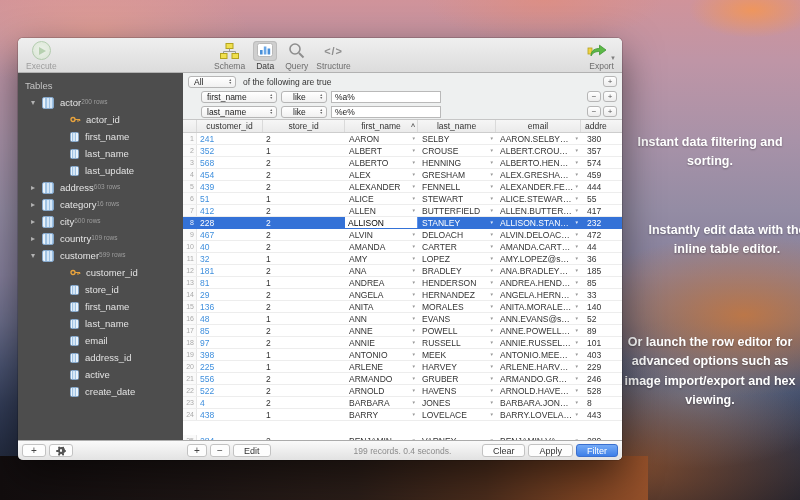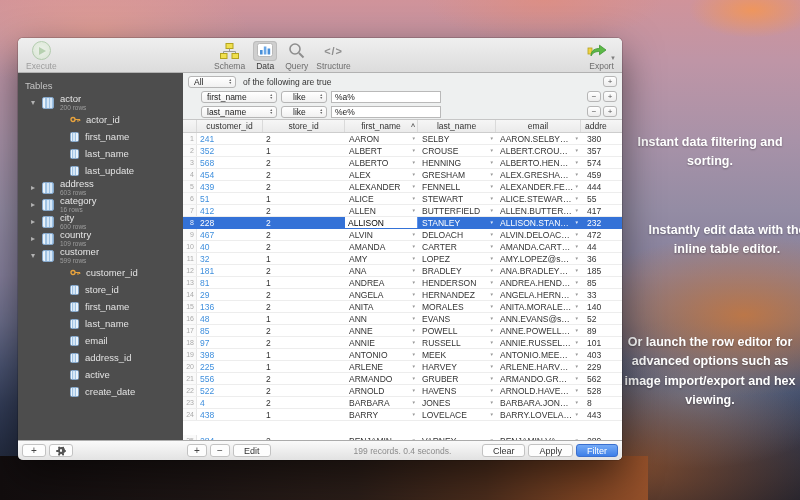--- a/index.html
+++ b/index.html
@@ -44,21 +44,21 @@
   .search-strip{height:17px;background:#f3f3f3;display:flex;align-items:center;justify-content:center;border-bottom:1px solid #3b3b3b;flex:none;}
   .search-field{width:152px;height:12px;background:#fff;border:1px solid #c4c4c4;border-radius:7px;display:flex;align-items:center;justify-content:center;gap:4px;color:#9b9b9b;font-size:9px;}
   .mag{width:5px;height:5px;border:1px solid #9a9a9a;border-radius:50%;position:relative;flex:none;}
   .mag::after{content:"";position:absolute;width:3.5px;height:1.2px;background:#9a9a9a;transform:rotate(45deg);right:-3px;bottom:-1.5px;}
   .tree{flex:1;overflow:hidden;padding-top:5px;}
   .tree-section{height:16px;line-height:16px;color:#c4c4c4;font-size:9.5px;padding-left:7px;}
   .tree-item{height:17px;display:flex;align-items:center;padding-left:13px;color:#e6e6e6;}
   .disc{width:11px;color:#b2b2b2;font-size:8px;flex:none;}
   .tbl-icon{width:12px;height:12px;border-radius:2px;margin-right:6px;flex:none;box-sizing:border-box;border:1px solid #87a9cc;
     background:linear-gradient(90deg,#eaf3fb 0 2px,#9fc3e4 2px 3.5px,#d6e7f7 3.5px 5.5px,#9fc3e4 5.5px 7px,#d6e7f7 7px 9px,#9fc3e4 9px 10.5px,#eaf3fb 10.5px 12px);}
-  .tree-text{display:flex;flex-direction:column;line-height:1;}
+  .tree-text{display:flex;flex-direction:row;line-height:1;}
   .tree-name{font-size:9.5px;}
   .tree-rows{font-size:6.5px;color:#9e9e9e;margin-top:1.5px;}
   .tree-child{height:17px;display:flex;align-items:center;padding-left:52px;color:#e2e2e2;font-size:9.5px;}
   .col-icon{width:9px;height:10px;margin-right:6px;flex:none;box-sizing:border-box;border:1px solid #87a9cc;border-radius:1.5px;
     background:linear-gradient(90deg,#eaf3fb 0 1.5px,#9fc3e4 1.5px 2.5px,#d6e7f7 2.5px 4.5px,#9fc3e4 4.5px 5.5px,#eaf3fb 5.5px 9px);}
   .key-icon{width:11px;margin-right:5px;flex:none;display:flex;align-items:center;}
   .sidebar-footer{height:19px;background:linear-gradient(#fafafa,#e3e3e3);border-top:1px solid #aeaeae;display:flex;align-items:center;padding-left:4px;gap:3px;flex:none;}
   .mini-btn{min-width:24px;height:13px;background:#fdfdfd;border:1px solid #c2c2c2;border-radius:3px;font-size:10px;color:#444;display:flex;align-items:center;justify-content:center;box-sizing:border-box;}
   .gearwrap{position:relative;width:10px;height:10px;}
   .gearbar{position:absolute;left:0;top:4px;width:10px;height:2.2px;background:#555;border-radius:1px;}
@@ -879,21 +879,21 @@
             </div>
             <div class="gc textc lastc w-last">
               <span>GRUBER</span>
               <span class="cell-arrow">▼</span>
             </div>
             <div class="gc textc emailc w-email">
               <span>ARMANDO.GR…</span>
               <span class="cell-arrow">▼</span>
             </div>
             <div class="gc addrc w-addr">
-              <span>562</span>
+              <span>246</span>
             </div>
           </div>
           <div class="grow">
             <div class="gc num w-gut">22</div>
             <div class="gc idc w-id">
               <span>522</span>
             </div>
             <div class="gc storec w-store">
               <span>2</span>
             </div>

